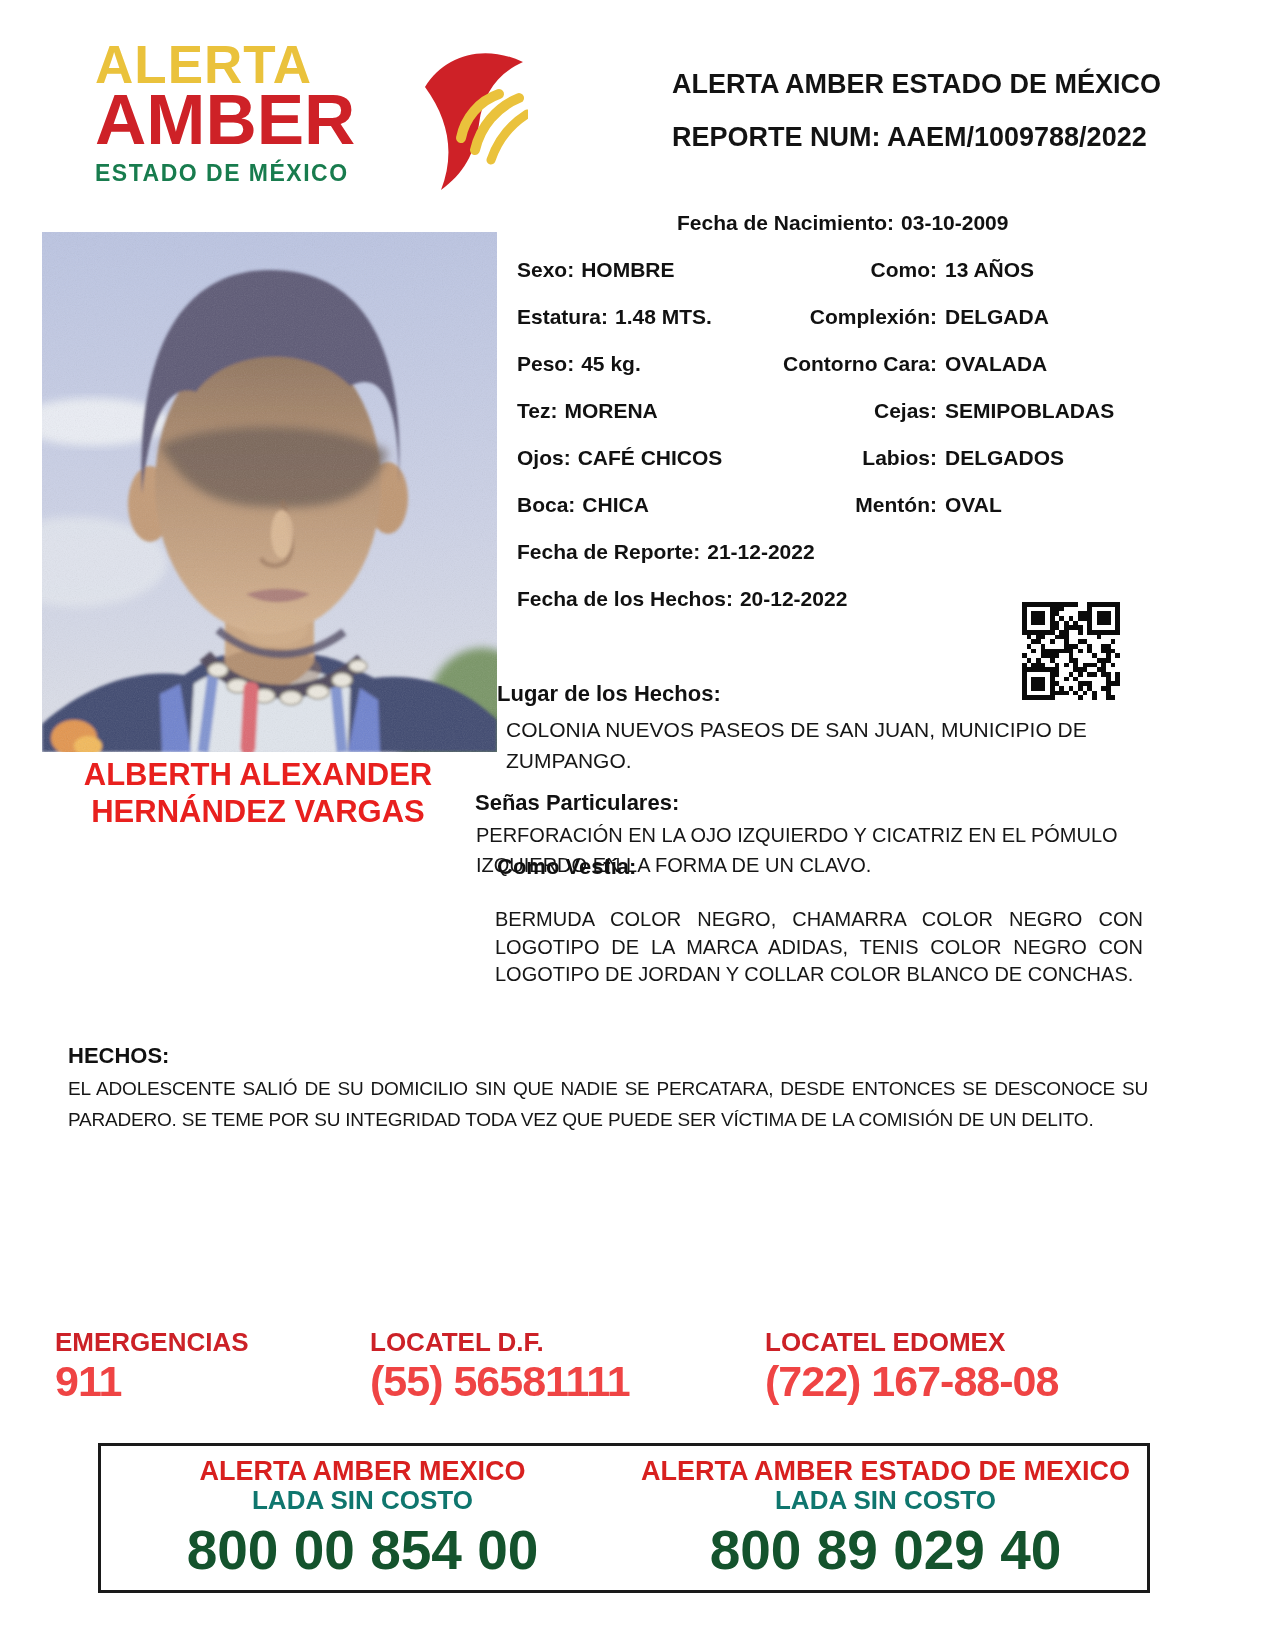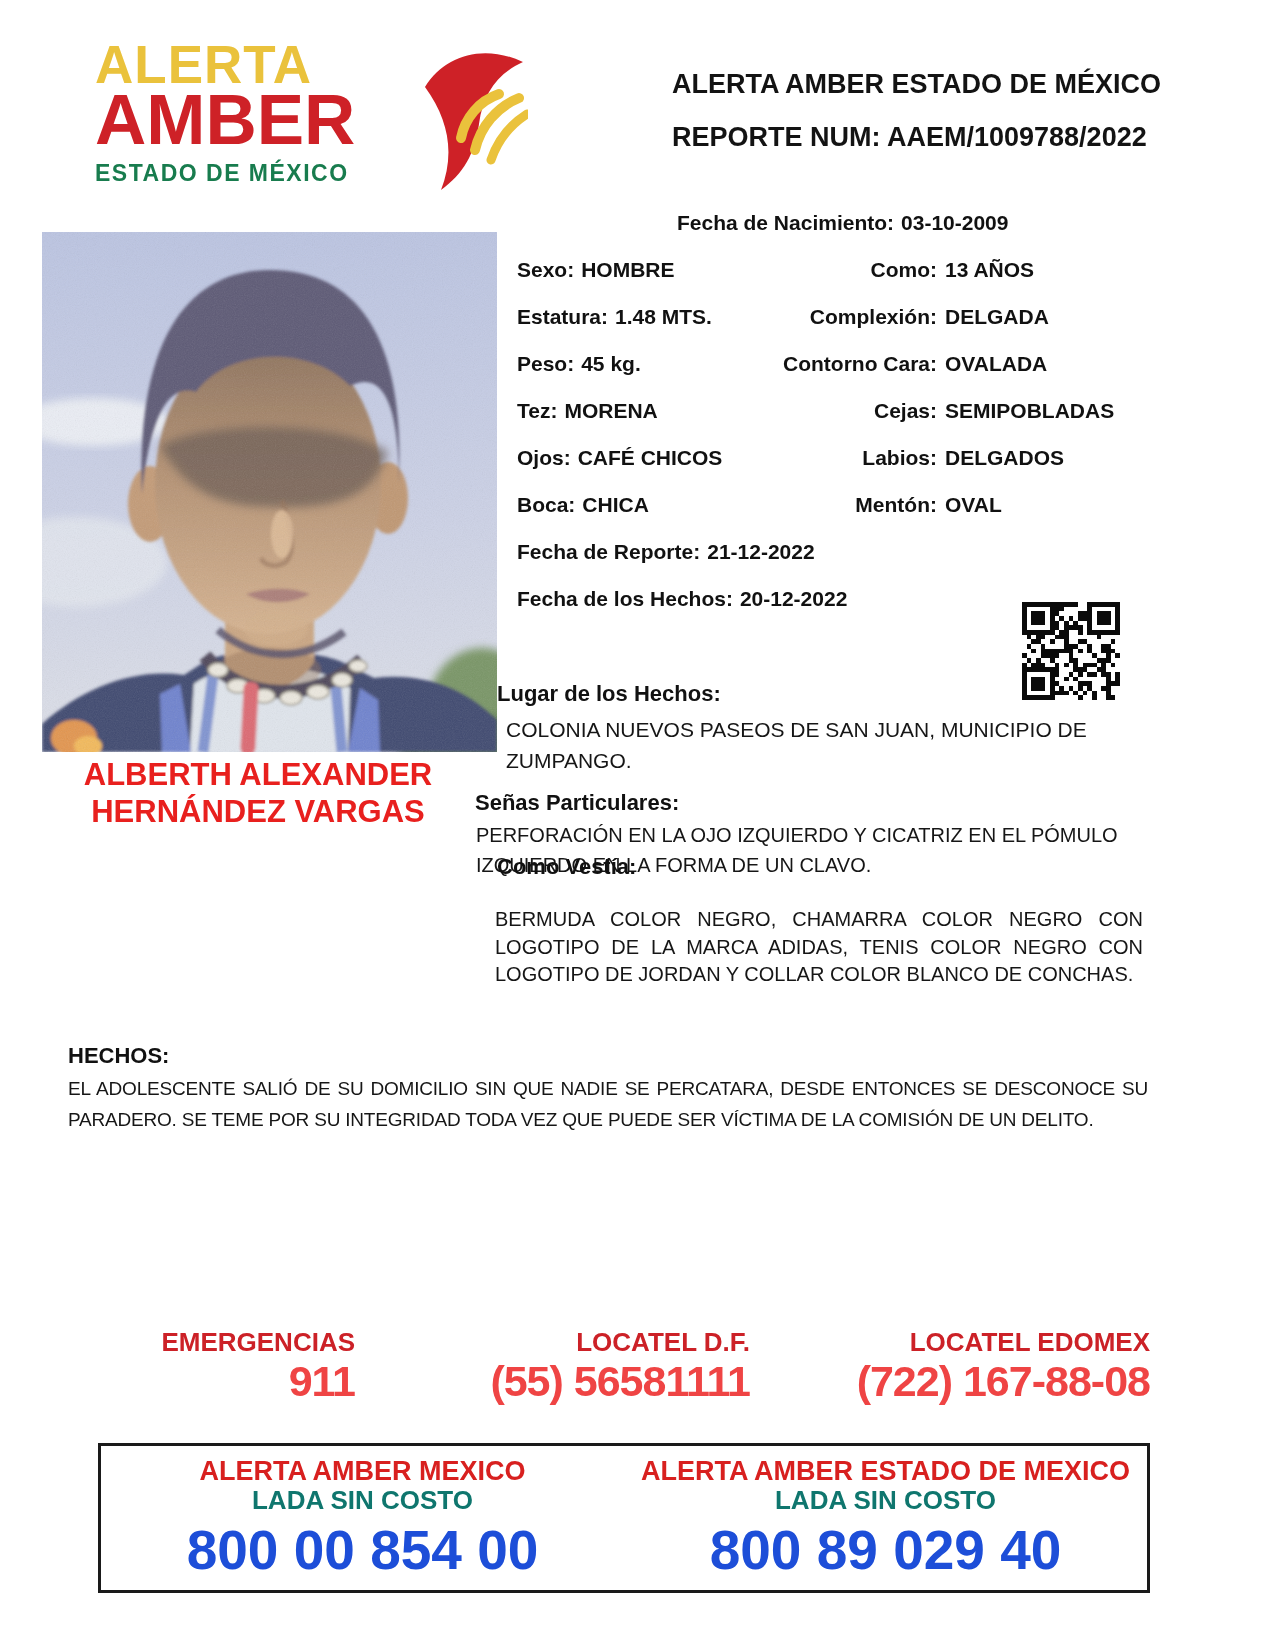--- a/index.html
+++ b/index.html
@@ -43,34 +43,34 @@
   .senas-label{left:475px;top:790px;}
   .senas-body{left:476px;top:820px;width:645px;font-size:20px;line-height:30px;}
   .vestia-label{left:497px;top:854px;}
   .vestia-body{left:495px;top:906px;width:648px;font-size:20px;line-height:27.5px;text-align:justify;}
 
   .hechos-label{left:68px;top:1043px;font-size:22px;}
   .hechos-body{left:68px;top:1073px;width:1080px;font-size:19px;line-height:31px;
                letter-spacing:-0.2px;text-align:justify;}
 
   
-  .em-col{position:absolute;text-align:right;}
+  .em-col{position:absolute;text-align:left;}
   .em-col1{left:55px;top:1328px;width:300px;}
   .em-col2{left:370px;top:1328px;width:380px;}
   .em-col3{left:765px;top:1328px;width:385px;}
   .em-label{font-size:26px;font-weight:bold;color:#cc2127;line-height:28px;}
   .em-number{font-size:43px;font-weight:bold;color:#ef4444;line-height:46px;margin-top:2px;letter-spacing:-1px;}
 
   
   .footer-box{position:absolute;left:98px;top:1443px;width:1052px;height:150px;
               border:3px solid #1a1a1a;display:flex;box-sizing:border-box;background:#fff;}
   .fb-col{flex:1;text-align:center;padding-top:11px;}
   .fb-title{font-size:27px;font-weight:bold;color:#d8201f;line-height:29px;}
   .fb-sub{font-size:26px;font-weight:bold;color:#0f766e;line-height:28px;}
-  .fb-number{font-size:55px;font-weight:bold;color:#1d4ed8;line-height:58px;margin-top:7px;}
+  .fb-number{font-size:55px;font-weight:bold;color:#14532d;line-height:58px;margin-top:7px;}
 </style>
 </head>
 <body>
 
 <div class="page">
 
   <div class="logo">
     <div class="logo-alerta">ALERTA</div>
     <div class="logo-amber">AMBER</div>
     <div class="logo-estado">ESTADO DE MÉXICO</div>

